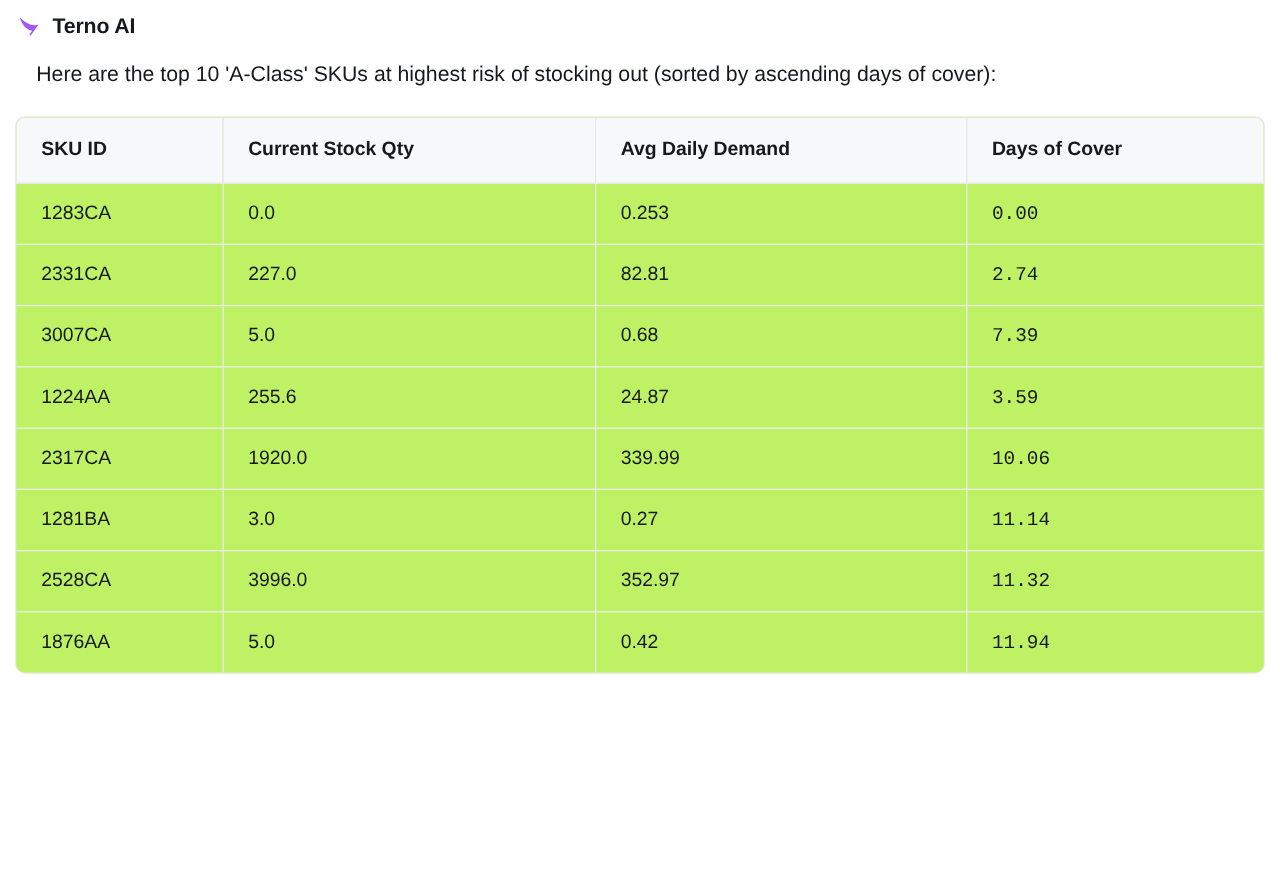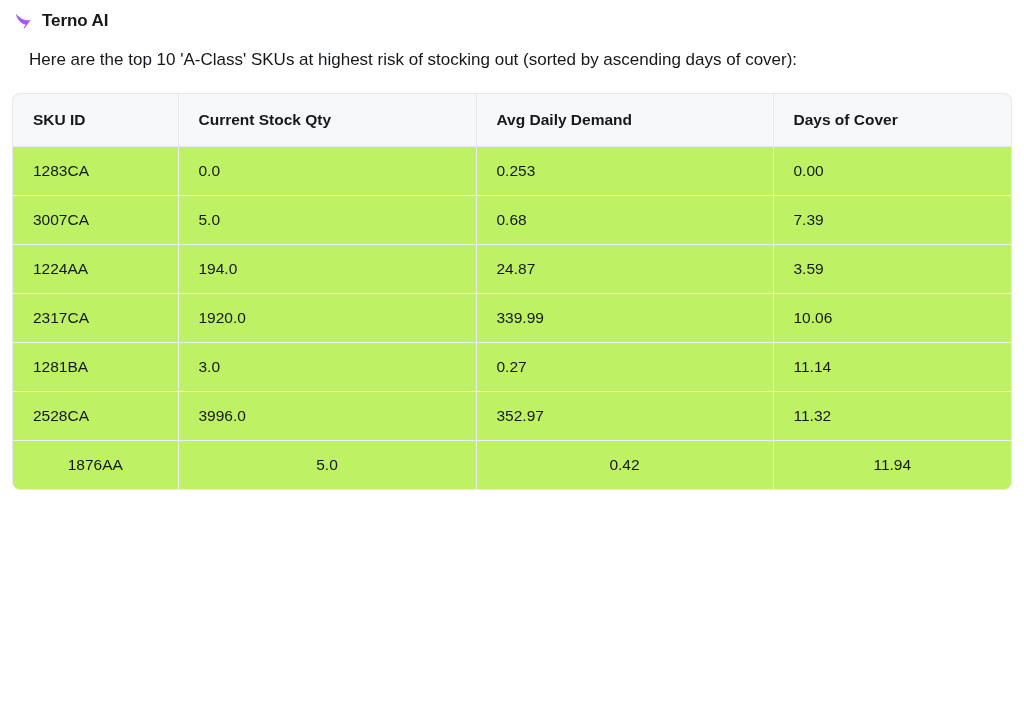--- a/index.html
+++ b/index.html
@@ -71,24 +71,24 @@
   table.sku-table td {
     font-size: 15.5px;
     color: #16181d;
     padding: 15px 20px;
     border-bottom: 1px solid #eceef0;
     border-right: 1px solid #eceef0;
     white-space: nowrap;
   }
   table.sku-table td:last-child {
     border-right: none;
+    font-family: Liberation Mono, monospace;
   }
   table.sku-table tr:last-child td {
     border-bottom: none;
-    text-align: center;
   }
   col.c0 { width: 165px; }
   col.c1 { width: 298px; }
   col.c2 { width: 297px; }
   col.c3 { width: auto; }
 </style>
 </head>
 <body>
 
 <div class="page">
@@ -121,28 +121,34 @@
         </tr>
       </thead>
       <tbody>
         <tr>
           <td>1283CA</td>
           <td>0.0</td>
           <td>0.253</td>
           <td>0.00</td>
         </tr>
         <tr>
+          <td>2331CA</td>
+          <td>227.0</td>
+          <td>82.81</td>
+          <td>2.74</td>
+        </tr>
+        <tr>
           <td>3007CA</td>
           <td>5.0</td>
           <td>0.68</td>
           <td>7.39</td>
         </tr>
         <tr>
           <td>1224AA</td>
-          <td>194.0</td>
+          <td>255.6</td>
           <td>24.87</td>
           <td>3.59</td>
         </tr>
         <tr>
           <td>2317CA</td>
           <td>1920.0</td>
           <td>339.99</td>
           <td>10.06</td>
         </tr>
         <tr>

